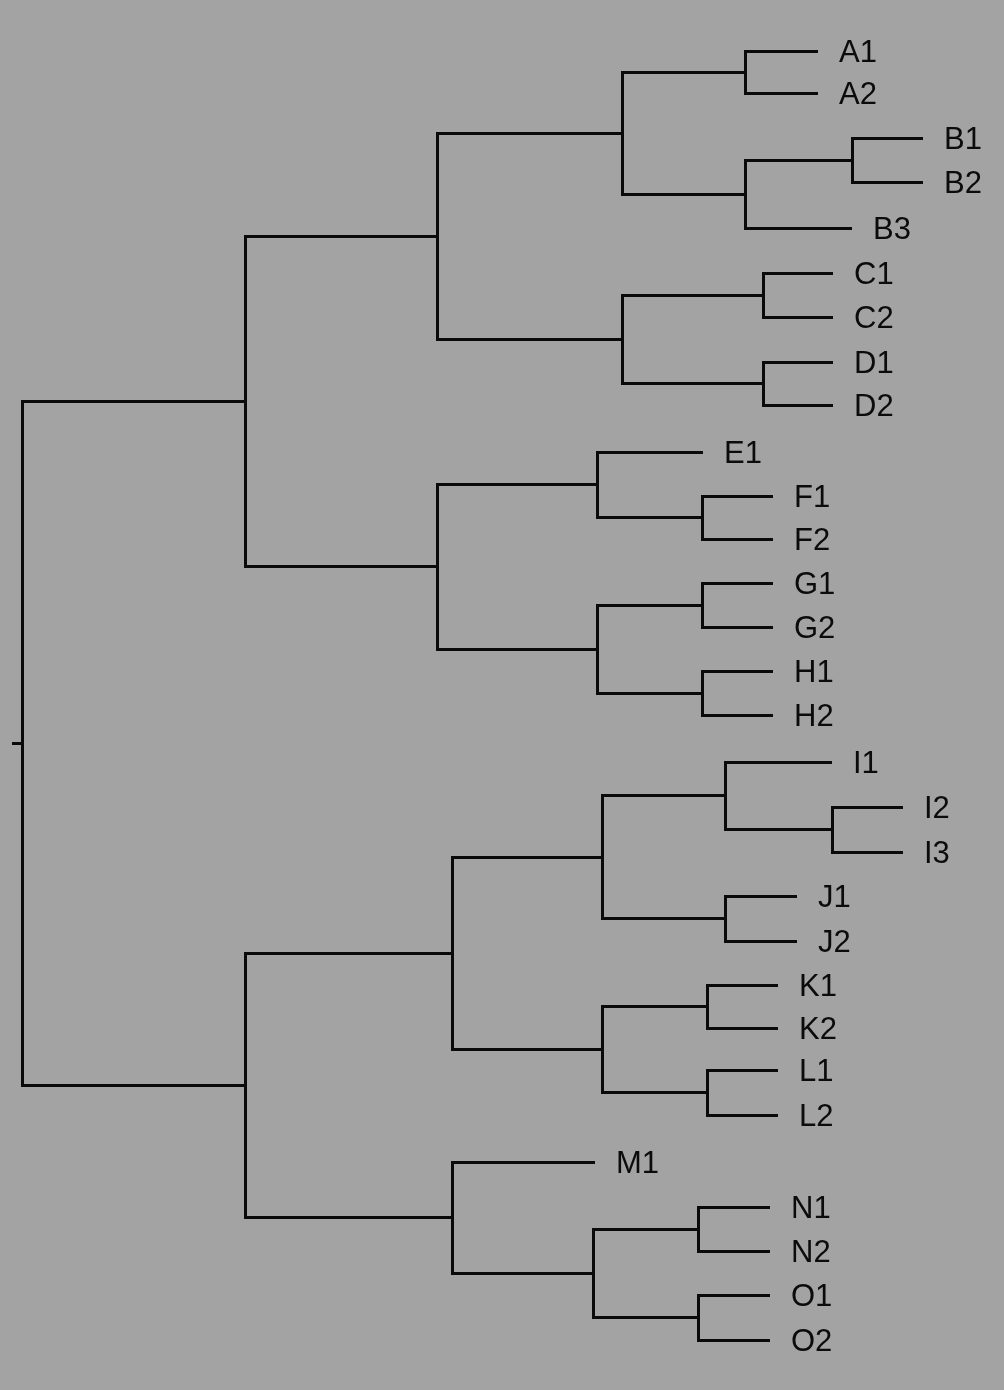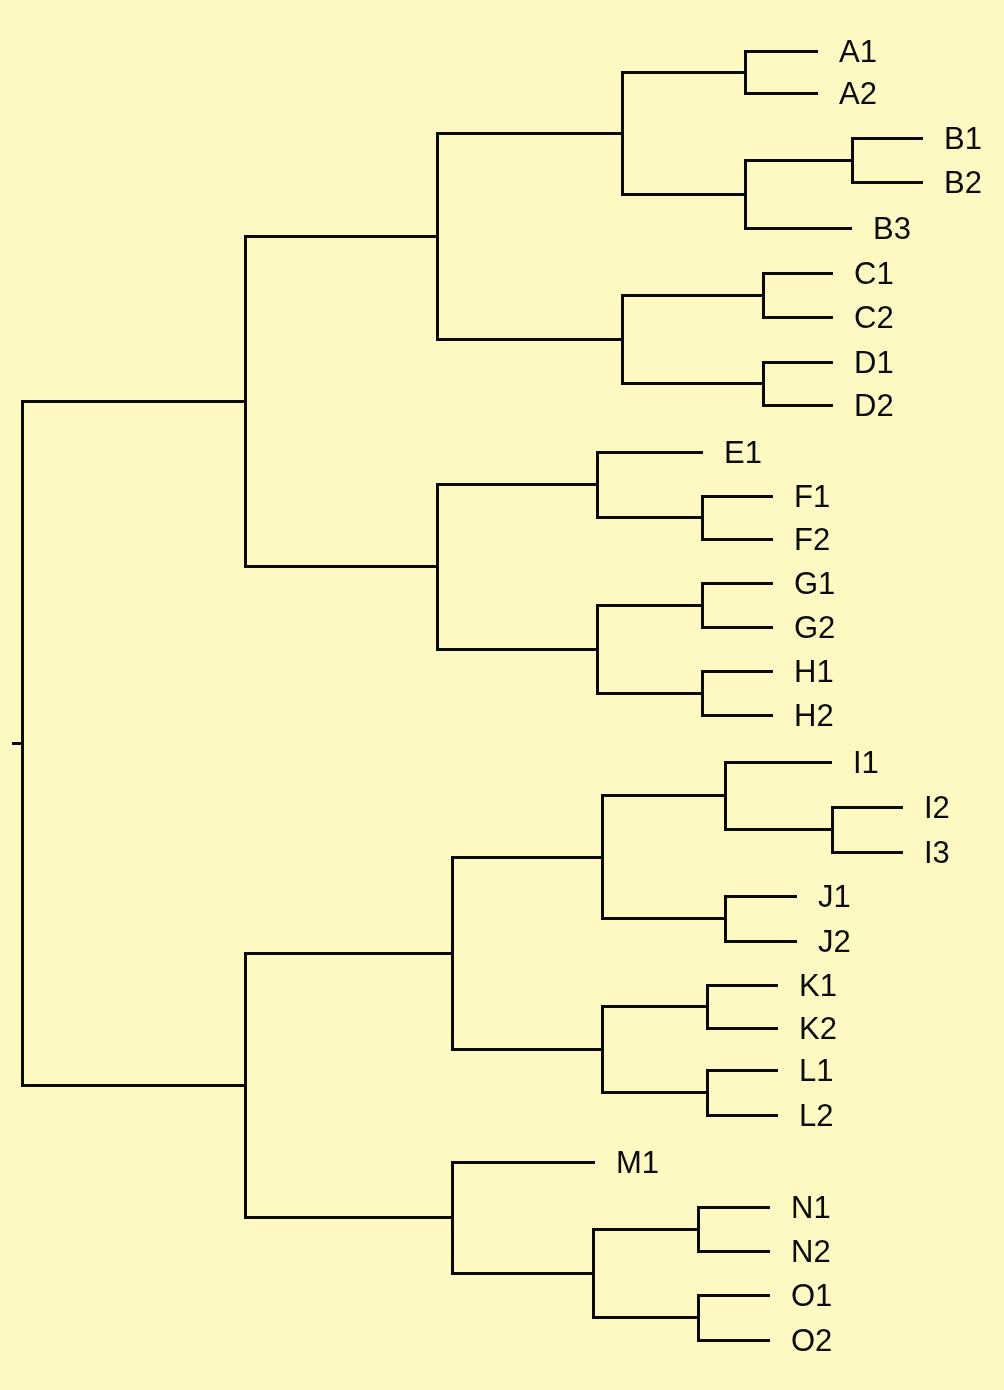--- a/index.html
+++ b/index.html
@@ -4,21 +4,21 @@
 <style>
   html, body {
     margin: 0;
     padding: 0;
     background: #ffffff;
   }
   .figure-wrap {
     position: relative;
     width: 1004px;
     height: 1390px;
-    background: #fef9c3;
+    background: #a3a3a3;
     overflow: hidden;
     text-align: right;
   }
   svg.tree {
     display: block;
     width: 1004px;
     height: 1390px;
   }
   svg.tree line {
     stroke-linecap: butt;

